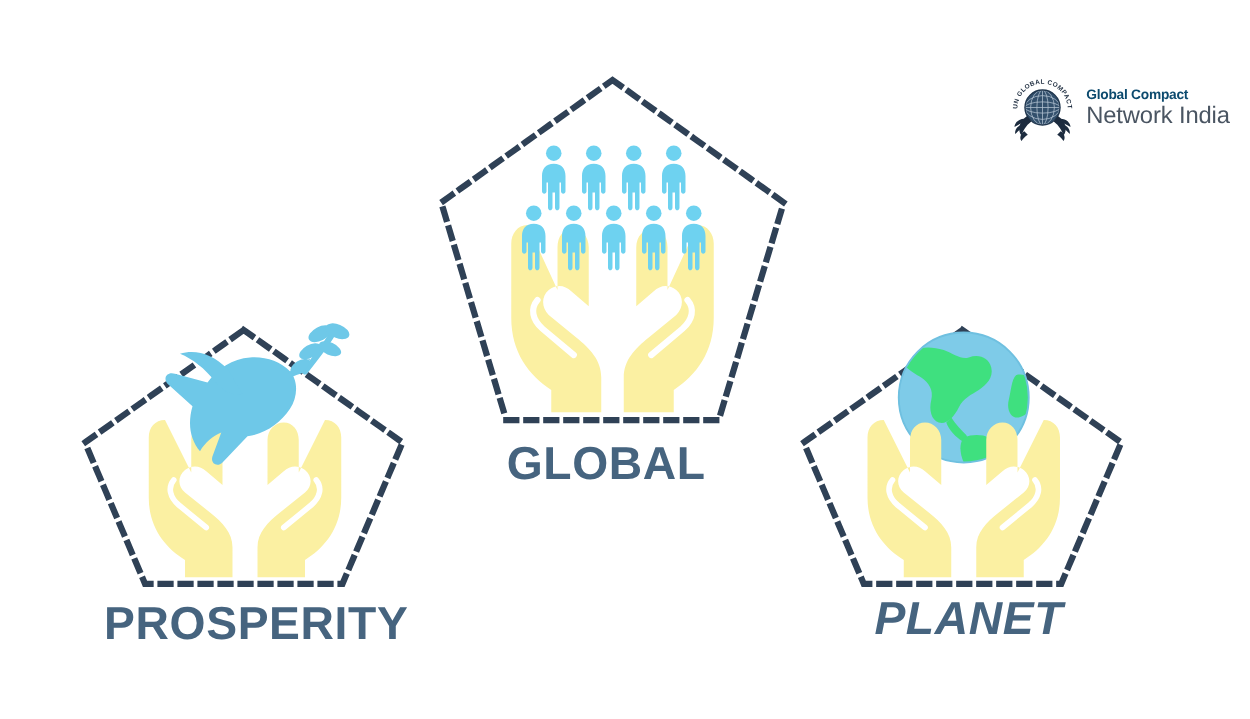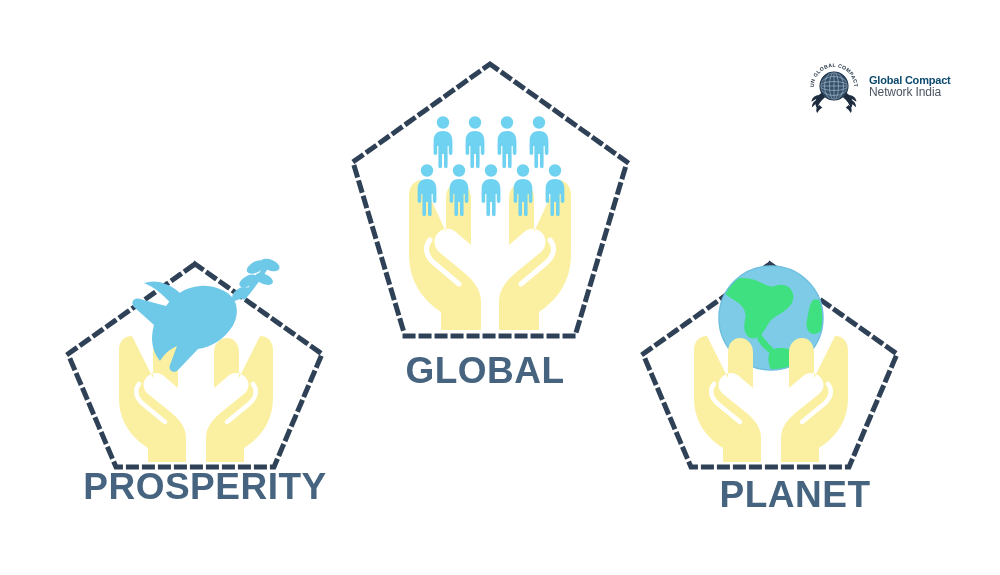--- a/index.html
+++ b/index.html
@@ -30,21 +30,21 @@
   .logo-mark { width: 56px; height: 56px; display: block; }
   .logo-text { line-height: 1.08; padding-top: 2px; }
   .logo-title {
     font-size: 11px;
     font-weight: bold;
     color: #0c4a6e;
     letter-spacing: -0.2px;
     white-space: nowrap;
   }
   .logo-sub {
-    font-size: 12px;
+    font-size: 19px;
     font-weight: normal;
     color: #4a5562;
     letter-spacing: -0.1px;
     white-space: nowrap;
   }
 
   
   .pillar { position: absolute; }
   .pent-wrap { position: relative; }
   .pent-svg { position: absolute; left: 0; top: 0; display: block; }
@@ -57,23 +57,23 @@
     letter-spacing: 0.5px;
     white-space: nowrap;
     text-align: center;
   }
 
   
   #pillar-prosperity { left: 60px; top: 258px; }
   #pillar-people     { left: 345px; top: 58px; }
   #pillar-planet     { left: 635px; top: 258px; }
 
-  #label-prosperity { left: 60px; top: 466px; width: 290px; font-size: 37px; }
+  #label-prosperity { left: 60px; top: 478px; width: 290px; font-size: 37px; }
   #label-people     { left: 345px; top: 350px; width: 280px; font-size: 37px; }
-  #label-planet     { left: 655px; top: 474px; width: 280px; font-size: 37px; }
+  #label-planet     { left: 635px; top: 474px; width: 280px; font-size: 37px; font-style: italic; }
 </style>
 </head>
 <body>
 
 <div id="stage">
 
   <div class="logo-block">
     <svg class="logo-mark" viewBox="0 0 100 100">
       <defs>
         <path id="arcTop" d="M 14,52 A 36,36 0 0 1 86,52"></path>

